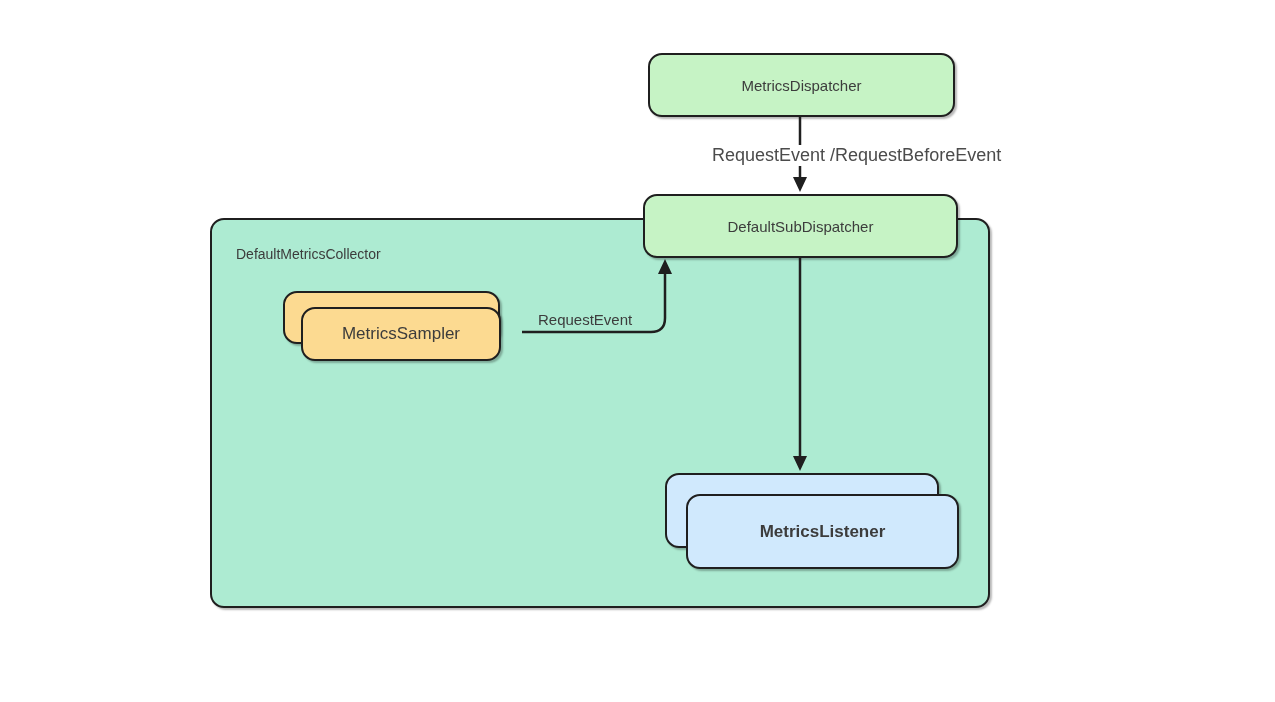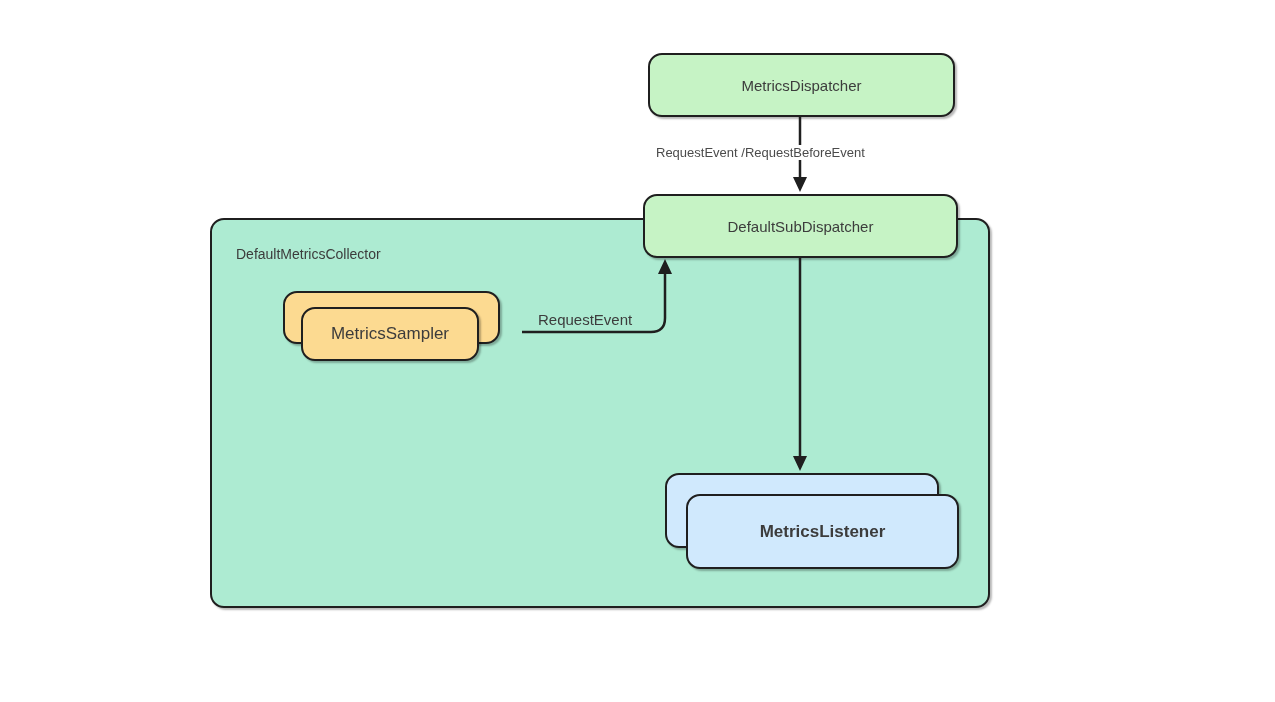--- a/index.html
+++ b/index.html
@@ -50,21 +50,21 @@
     left: 24px; top: 26px;
     font-size: 14px;
     color: var(--node-text, #3c3c3c);
   }
   
   #metrics-sampler-back {
     left: 71px; top: 71px; width: 217px; height: 53px;
     z-index: 2;
   }
   #metrics-sampler-front {
-    left: 89px; top: 87px; width: 178px; height: 54px;
+    left: 89px; top: 87px; width: 200px; height: 54px;
     font-size: 17px; z-index: 3;
   }
   #metrics-listener-back {
     left: 453px; top: 253px; width: 274px; height: 75px;
     z-index: 2;
   }
   #metrics-listener-front {
     left: 474px; top: 274px; width: 273px; height: 75px;
     font-size: 17px; font-weight: 600; z-index: 3; text-align: center;
   }
@@ -87,22 +87,22 @@
     stroke: none;
   }
 
   .edge-label {
     position: absolute;
     color: var(--edge-text, #4b4b4b);
     white-space: nowrap;
     z-index: 5;
   }
   #request-event-label {
-    left: 652px; top: 145px;
-    font-size: 13px;
+    left: 708px; top: 145px;
+    font-size: 18px;
     background: var(--page-bg, #ffffff);
     padding: 0 4px;
   }
   #metrics-event-label {
     left: 538px; top: 311px;
     font-size: 15px;
     color: var(--node-text, #3c3c3c);
     z-index: 5;
   }
 </style>

